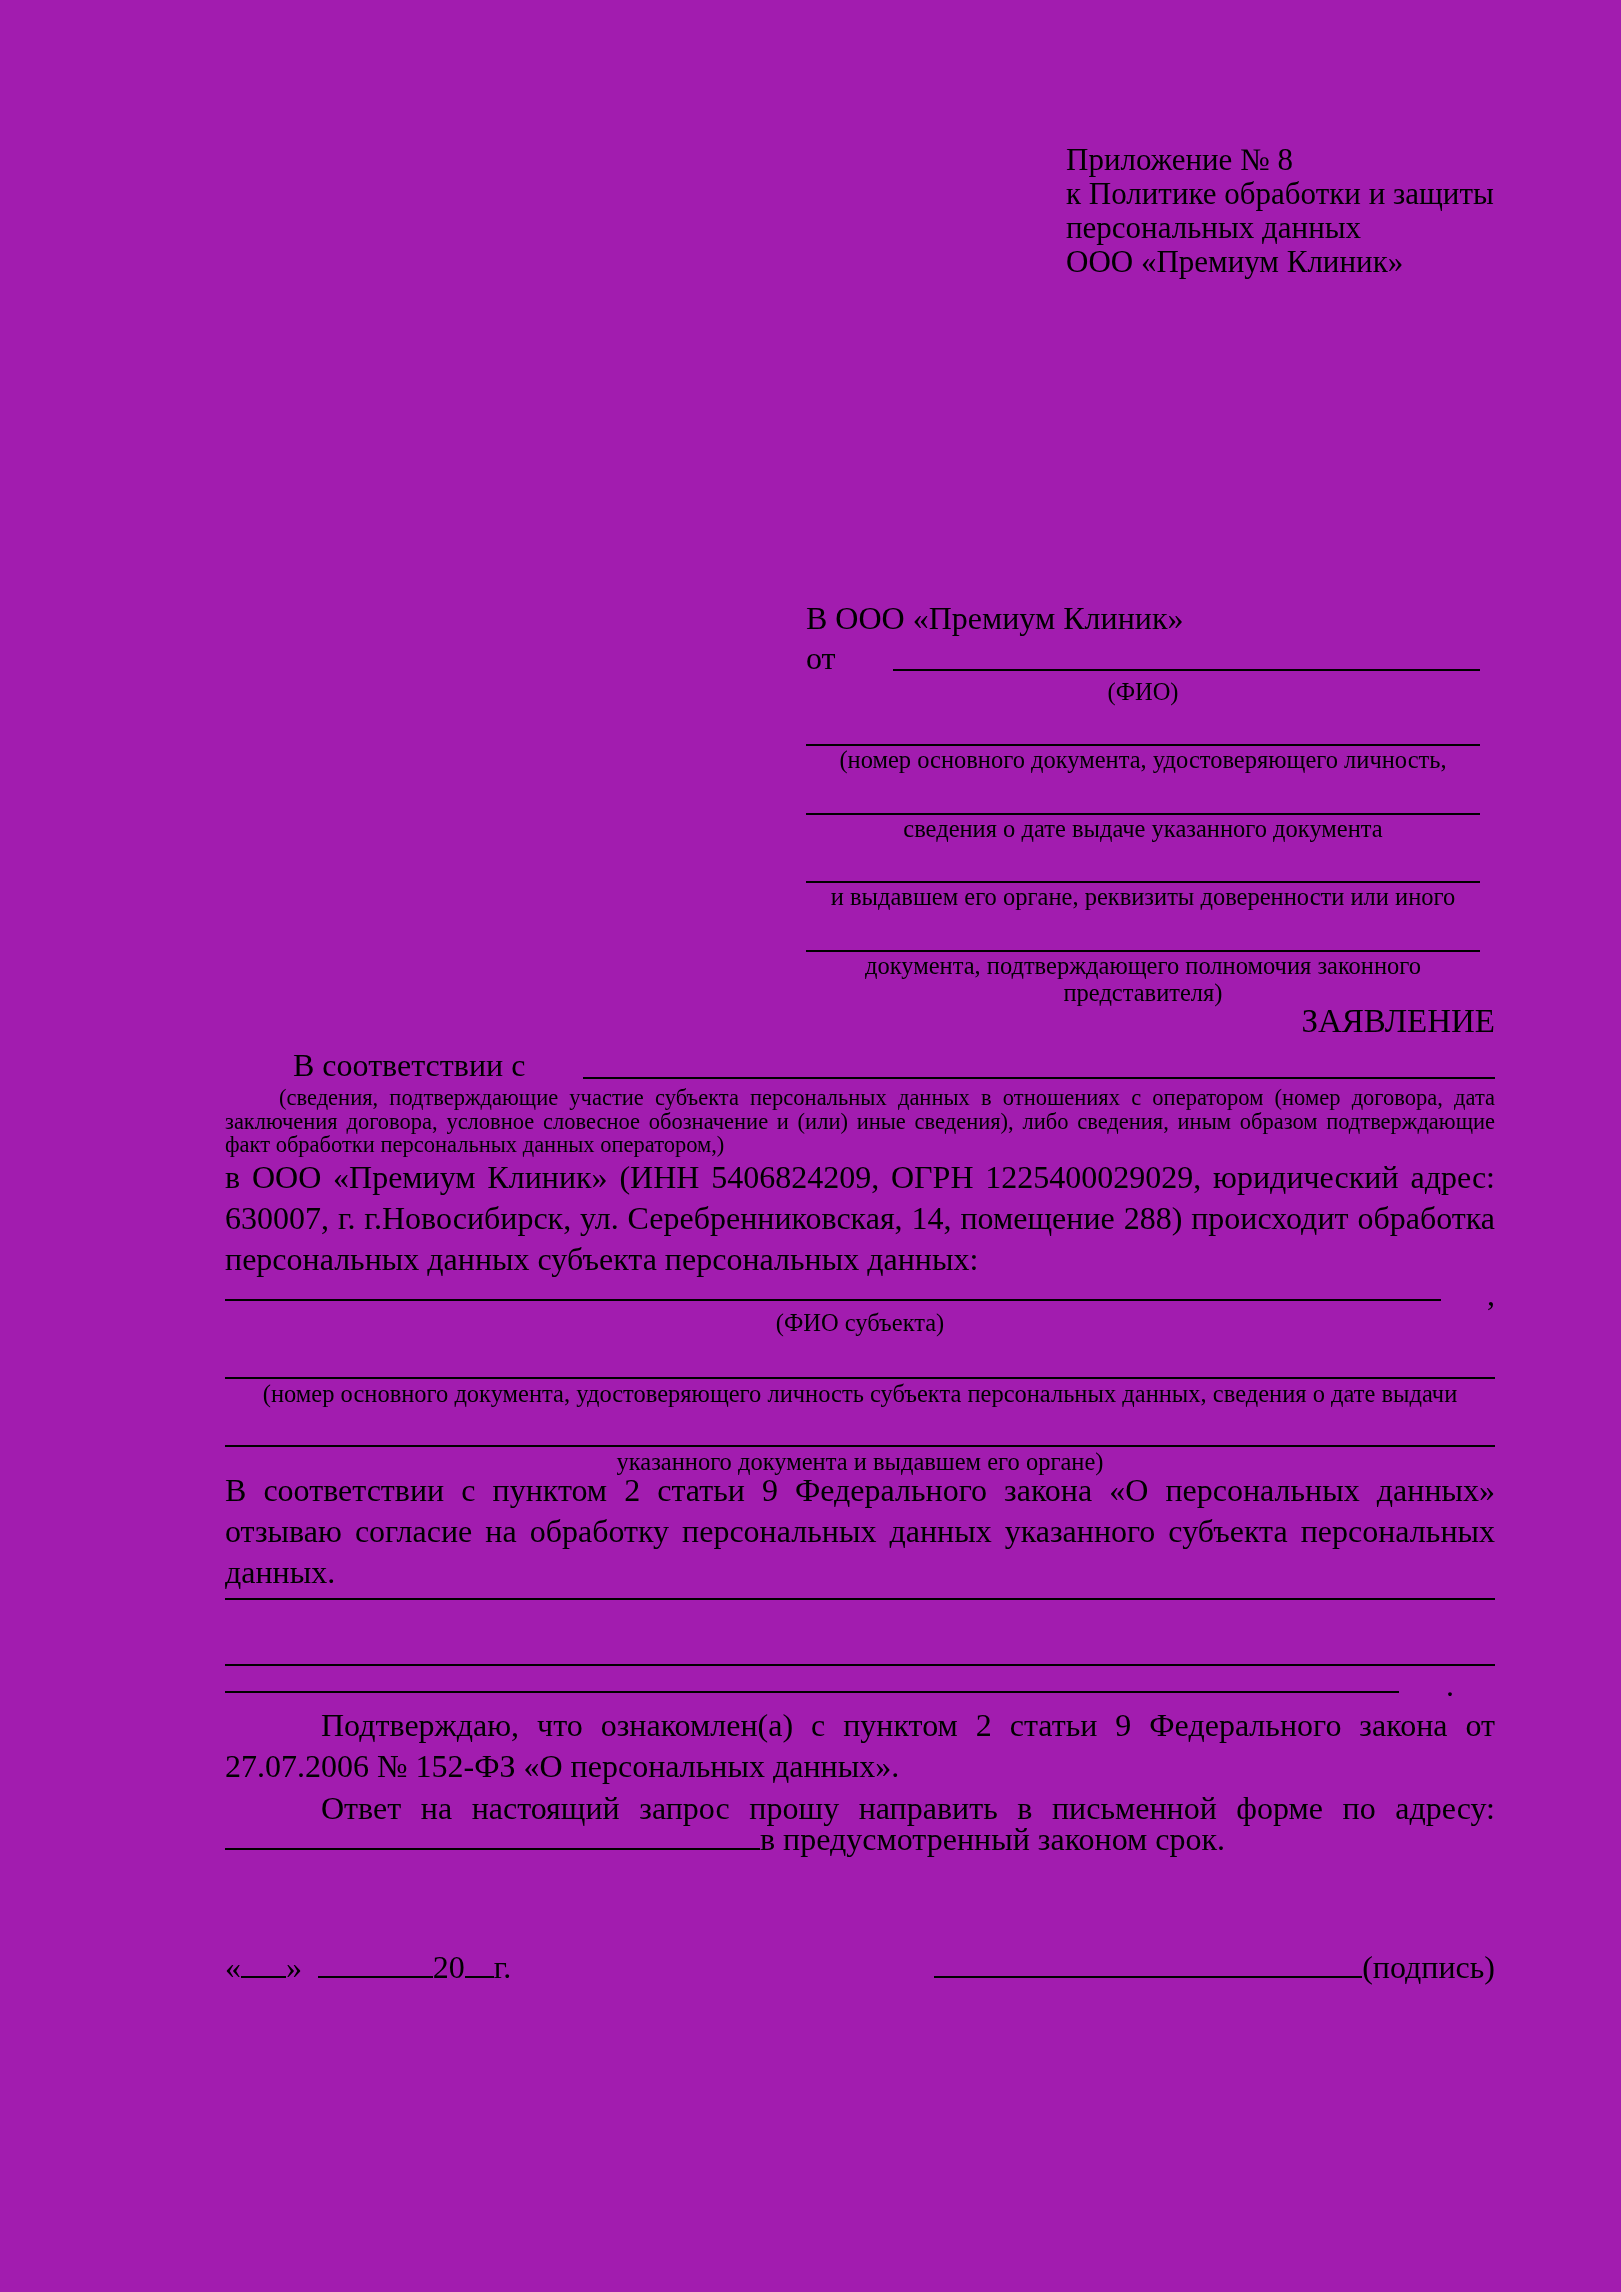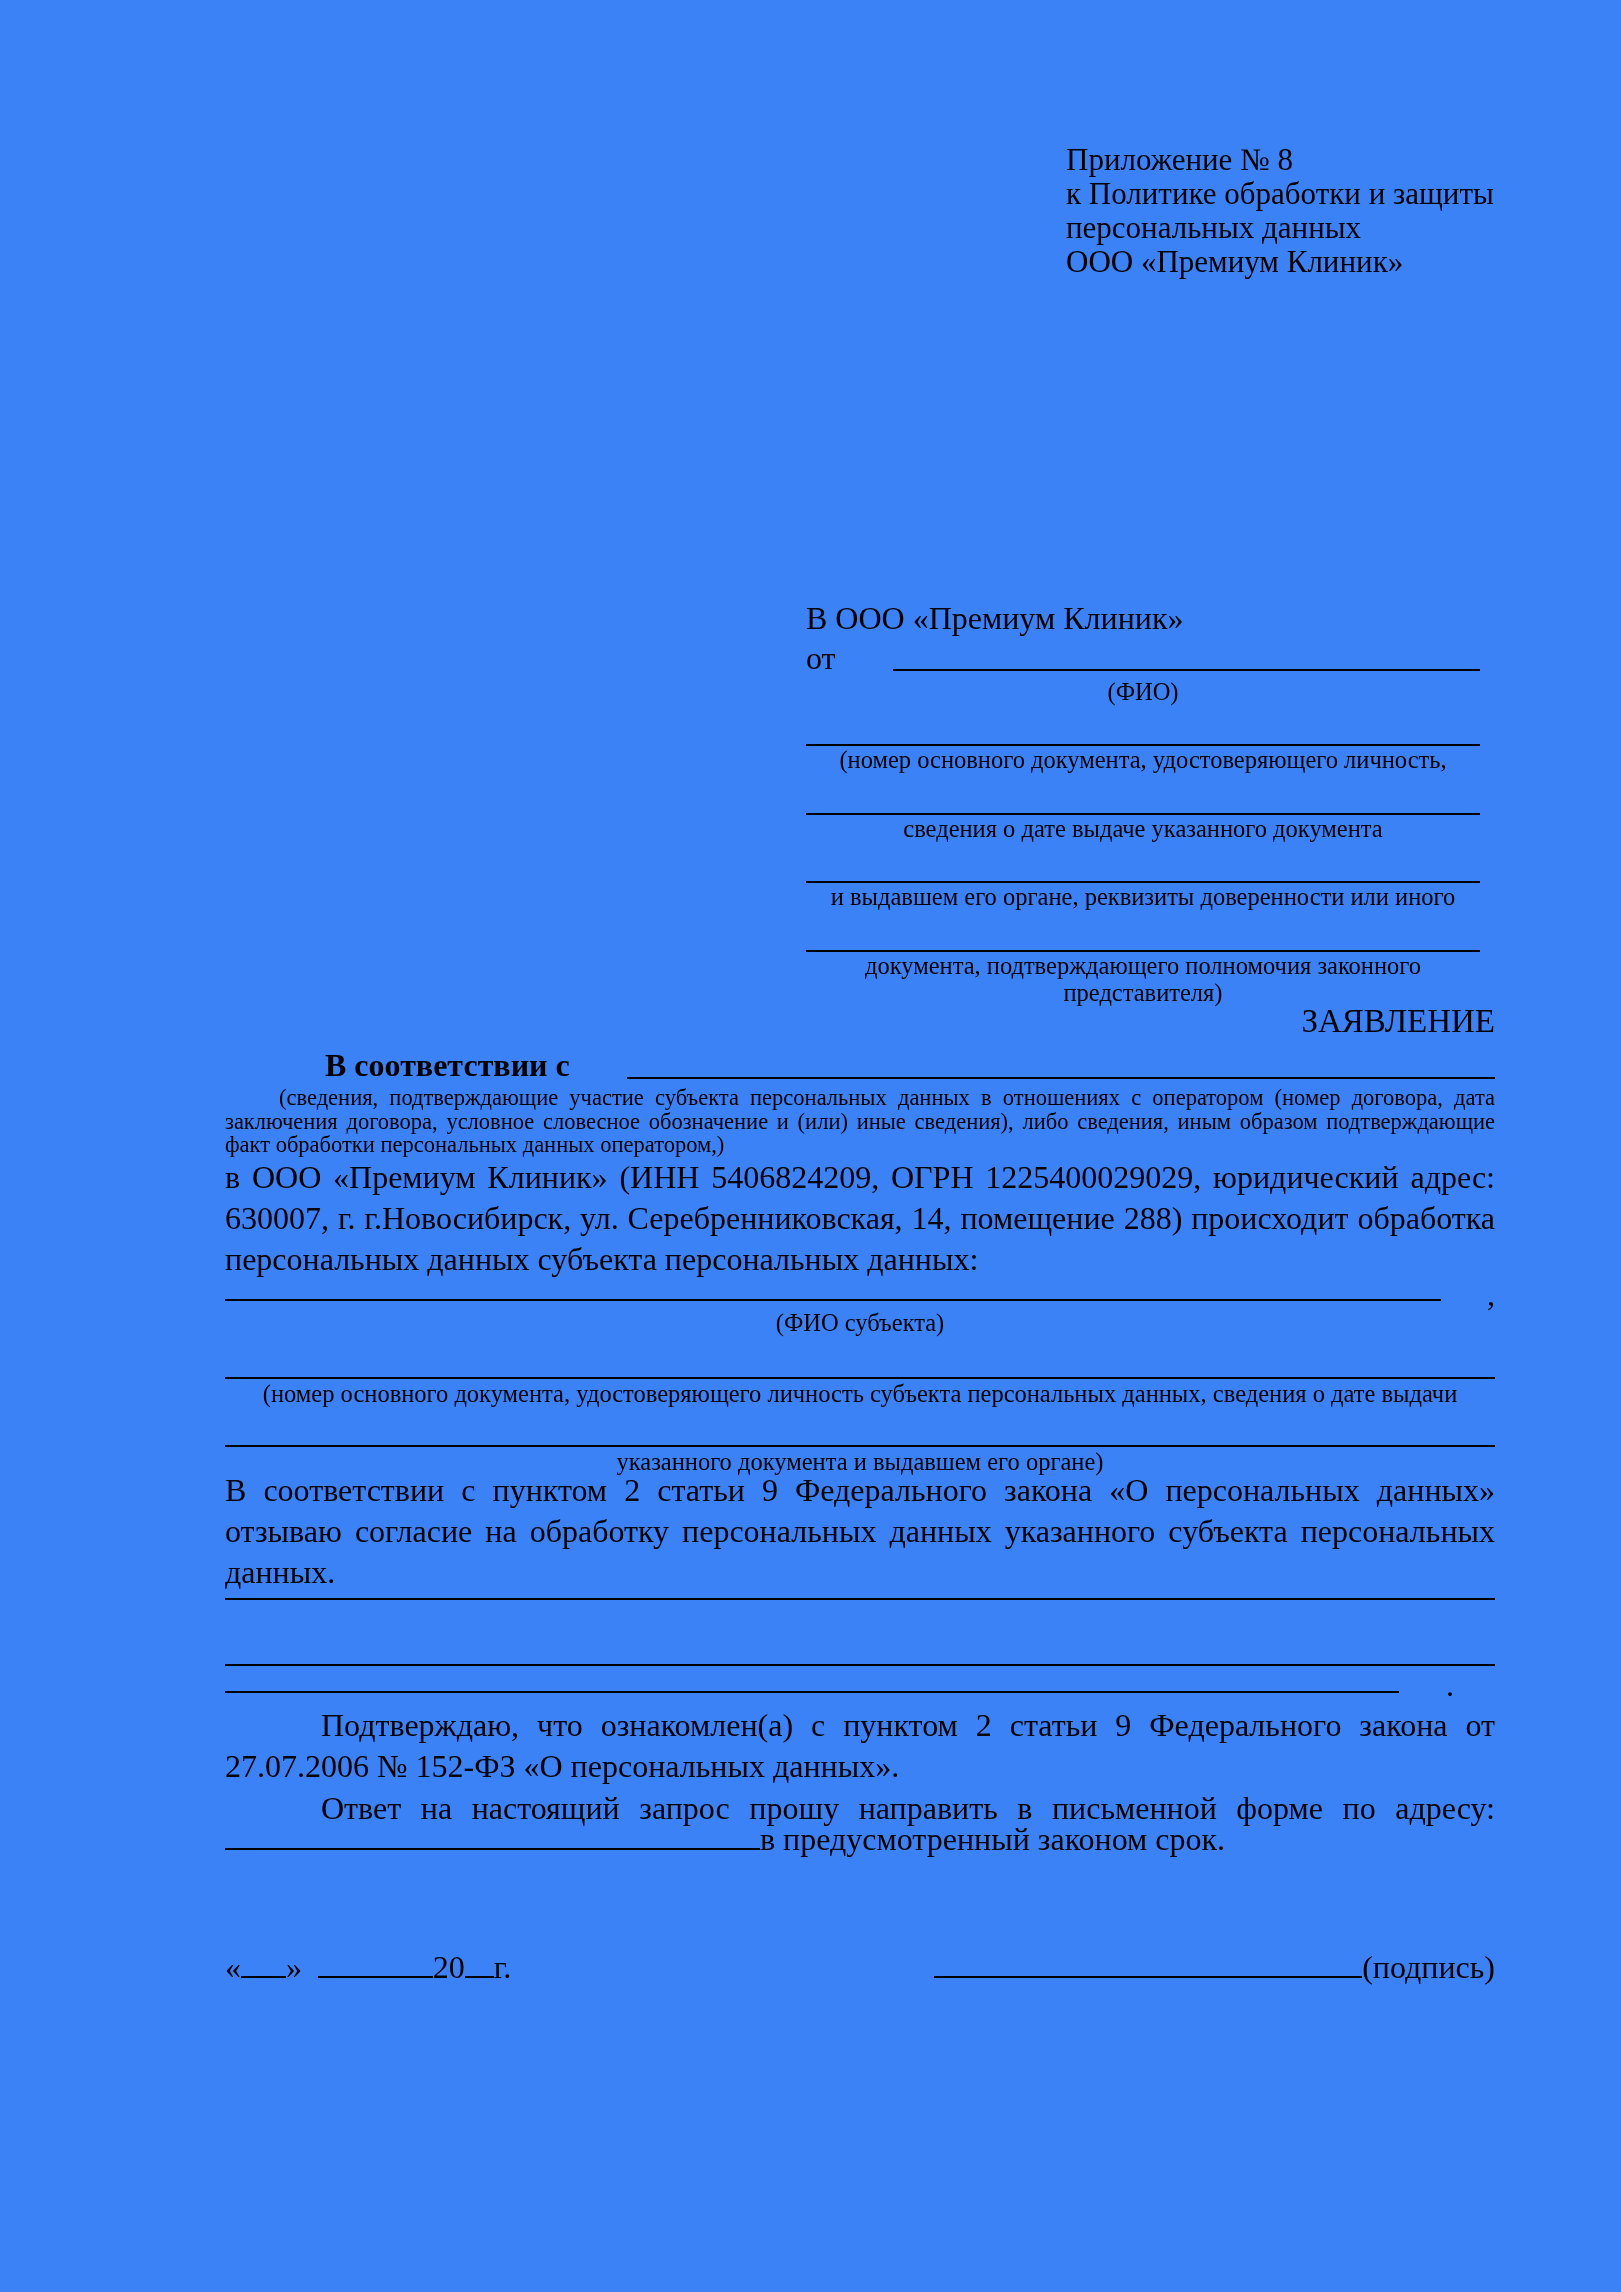--- a/index.html
+++ b/index.html
@@ -1,21 +1,21 @@
 <!DOCTYPE html>
 <html lang="ru"><head>
 <meta charset="utf-8">
 <style>
   html, body { margin: 0; padding: 0; background: #ffffff; }
   .page {
     position: relative;
     width: 1621px;
     height: 2293px;
     margin: 0 auto;
-    background: #3b82f6;
+    background: #a21caf;
     color: #000000;
     font-family: "Liberation Serif", "DejaVu Serif", serif;
     font-size: 32px;
     overflow: hidden;
   }
   .abs { position: absolute; }
 
   
   .b-appendix { left: 1066px; top: 143px; font-size: 31px; line-height: 34px; }
 
@@ -36,21 +36,21 @@
   .cap {
     font-size: 24.5px; line-height: 27.4px; text-align: center;
   }
   .r-field { height: 39px; border-bottom: 2.9px solid #000000; }
 
   
   .b-heading { left: 225px; top: 1002px; width: 1270px; text-align: right; font-size: 33px; line-height: 39px; }
 
   
   .b-intro { left: 225px; top: 1045px; width: 1270px; }
-  .b-intro .label { margin-left: 100px; line-height: 41px; padding-right: 13.7px; font-weight: bold; }
+  .b-intro .label { margin-left: 68px; line-height: 41px; padding-right: 13.7px; }
 
   
   .b-smallprint {
     left: 225px; top: 1086px; width: 1270px;
     font-size: 22.5px; line-height: 23.5px;
     text-align: justify; text-indent: 54px;
   }
 
   
   .b-operator { left: 225px; top: 1157px; width: 1270px; line-height: 41px; text-align: justify; }

